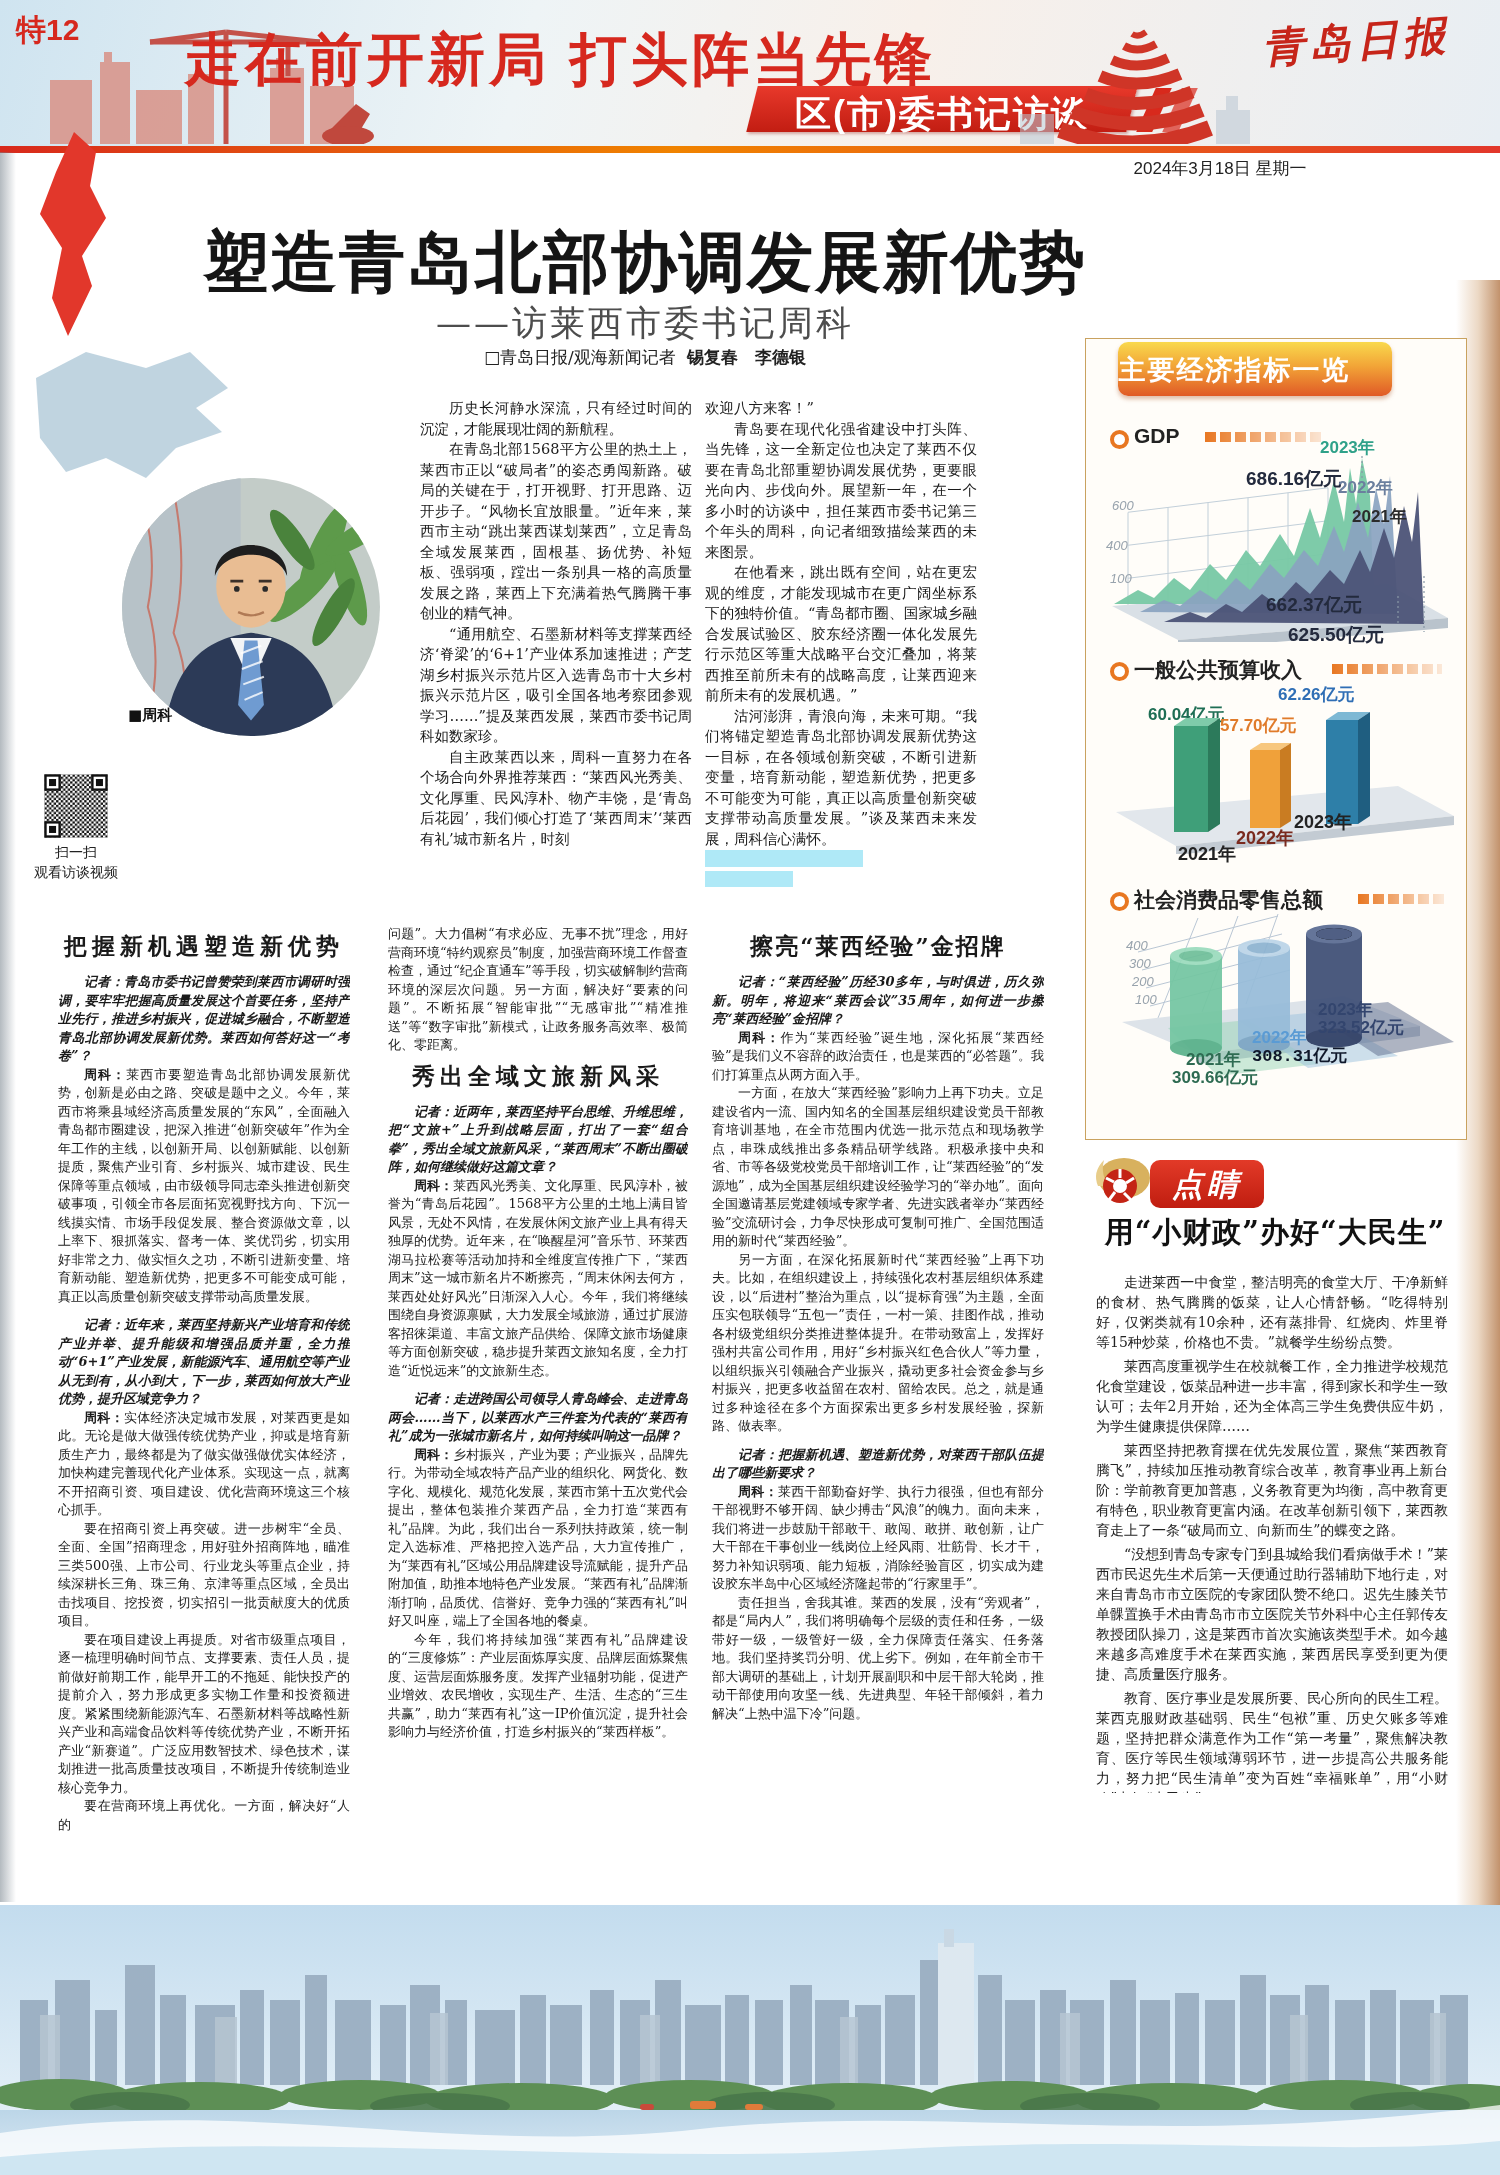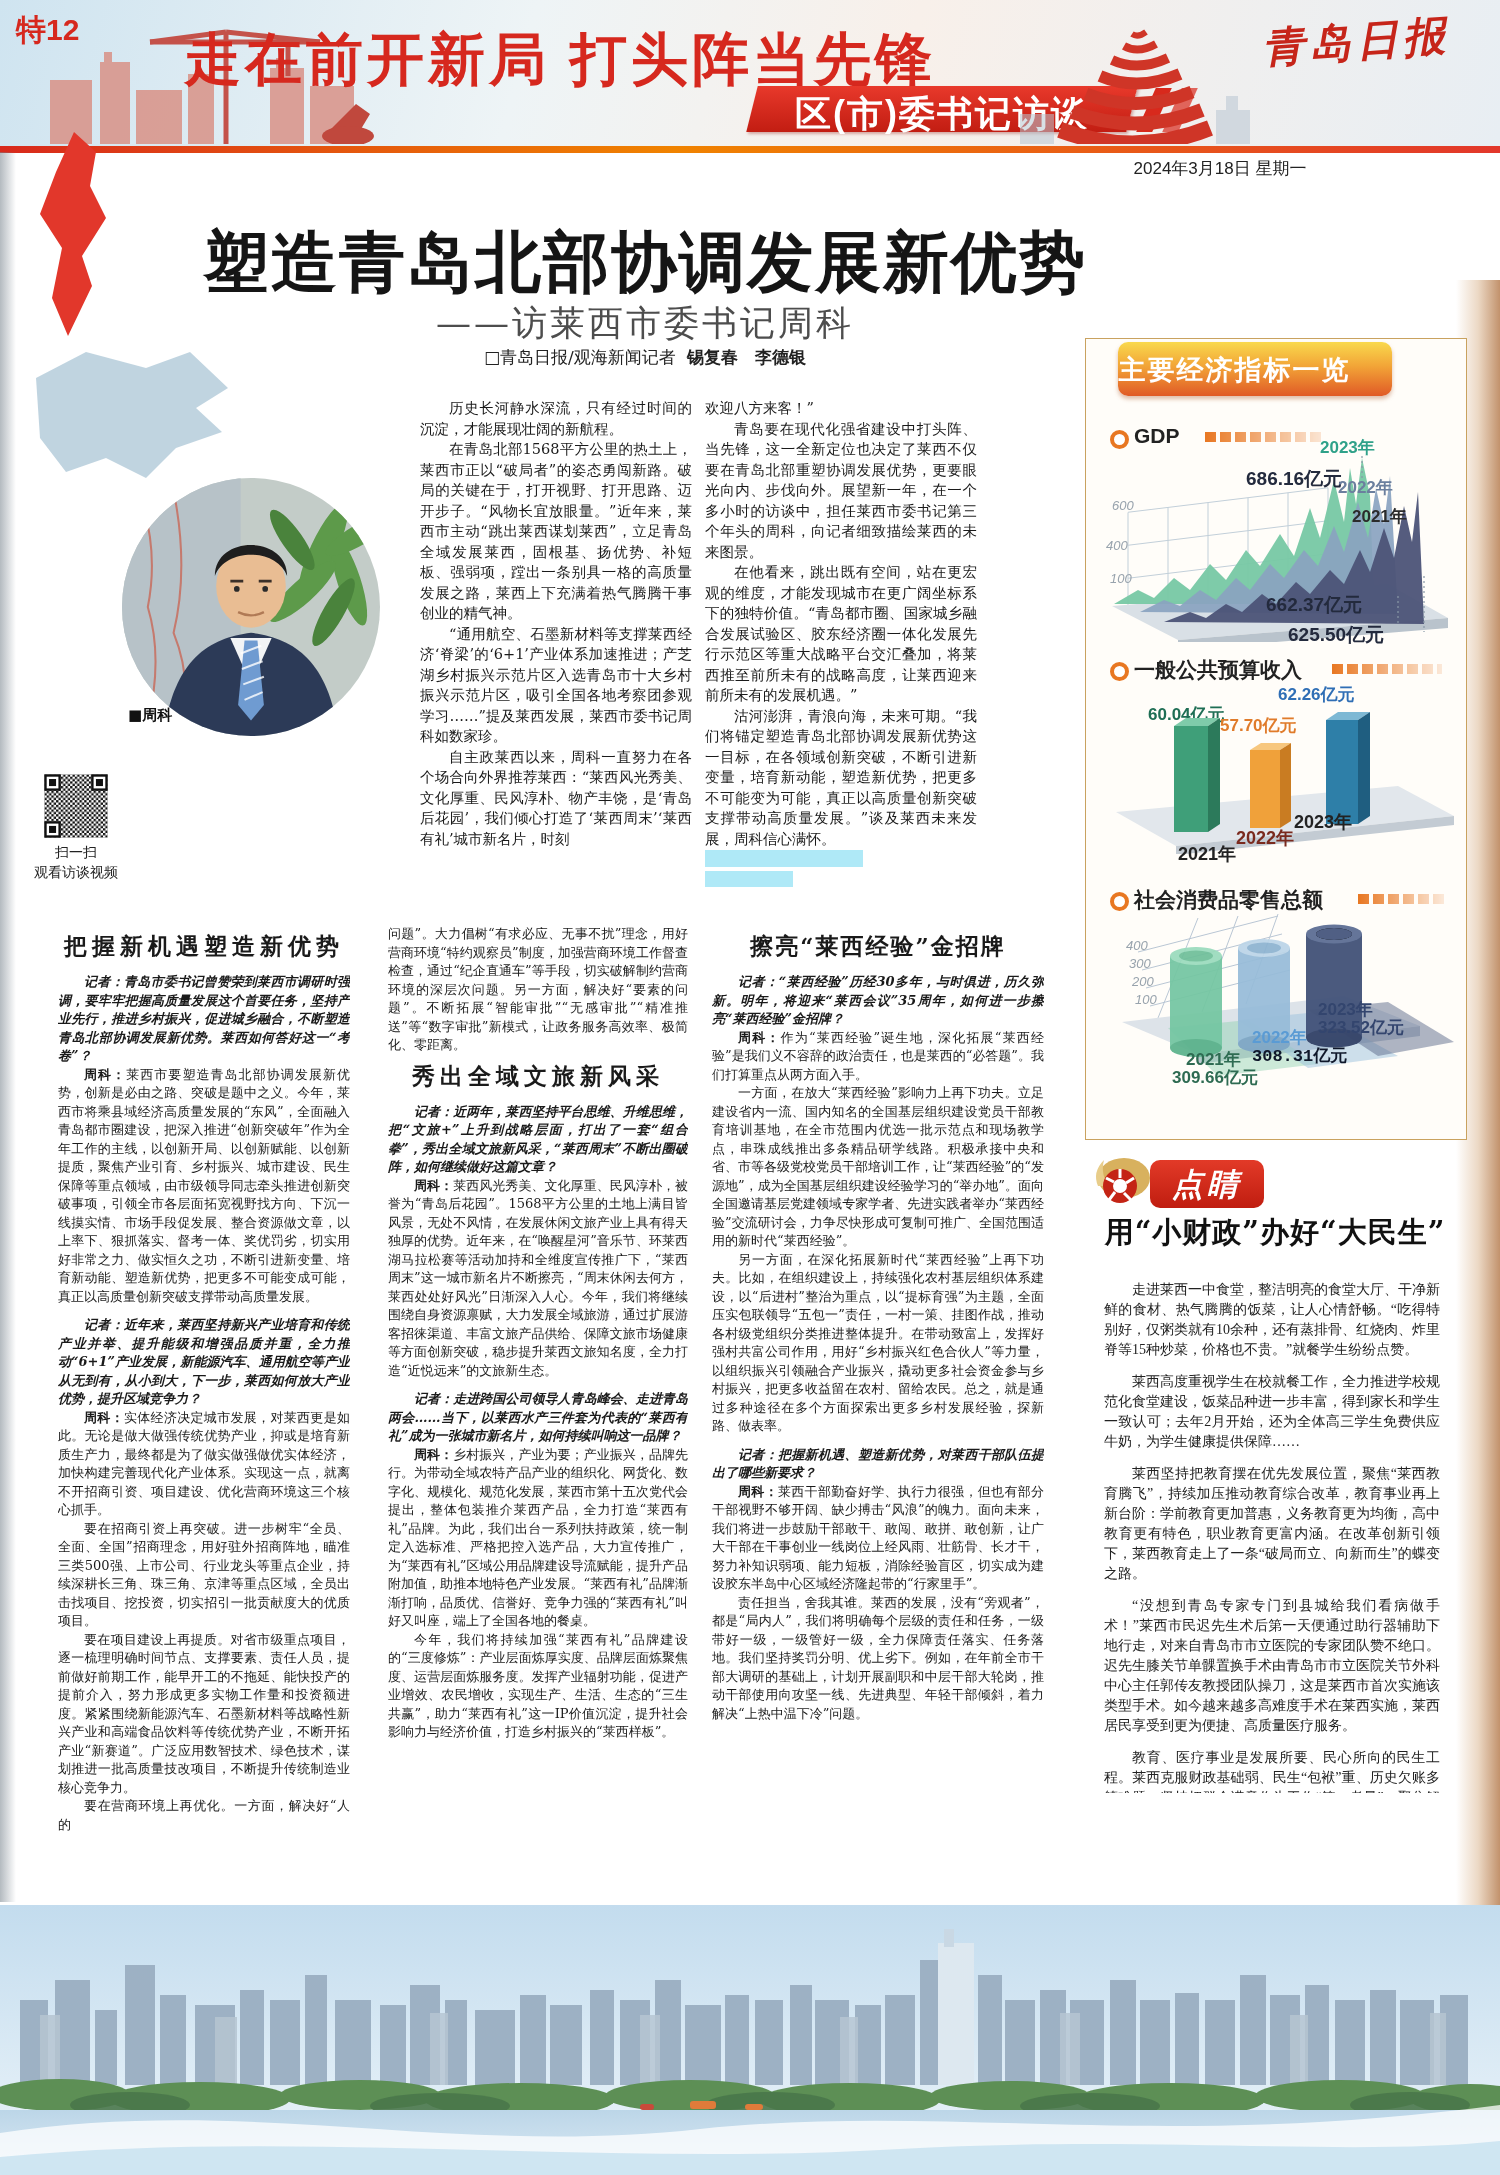--- a/index.html
+++ b/index.html
@@ -65,21 +65,21 @@
   .yr{font-family:"Liberation Sans",sans-serif;font-weight:bold;}
   
   .dj-badge{left:1150px;top:1160px;width:114px;height:48px;border-radius:10px;
             background:linear-gradient(180deg,#e23a28,#c01d10);}
   .dj-badge-text{left:1150px;top:1164px;width:114px;text-align:center;color:#fff;font-weight:bold;
             font-style:italic;font-size:31px;letter-spacing:4px;}
   .dj-title{left:1085px;top:1213px;width:380px;text-align:center;font-weight:bold;font-size:29px;
             letter-spacing:1px;color:#111;}
   .dj-body{left:1092px;top:1268px;width:360px;height:525px;overflow:hidden;font-size:14px;line-height:20px;
            text-align:justify;color:#222;}
-  .dj-body p{margin:12px;text-indent:2em;font-family:Liberation Serif, serif;}
+  .dj-body p{margin:4px;text-indent:2em;}
   
   .edge-left{left:0;top:152px;width:16px;height:1750px;
              background:linear-gradient(90deg,rgba(118,130,140,.55),rgba(118,130,140,0));}
   .edge-right{left:1456px;top:280px;width:44px;height:1625px;
               background:linear-gradient(270deg,#c2926c 0%,rgba(223,191,158,.6) 50%,rgba(255,255,255,0) 100%);}
 </style>
 </head>
 <body>
 
 <div id="page">

